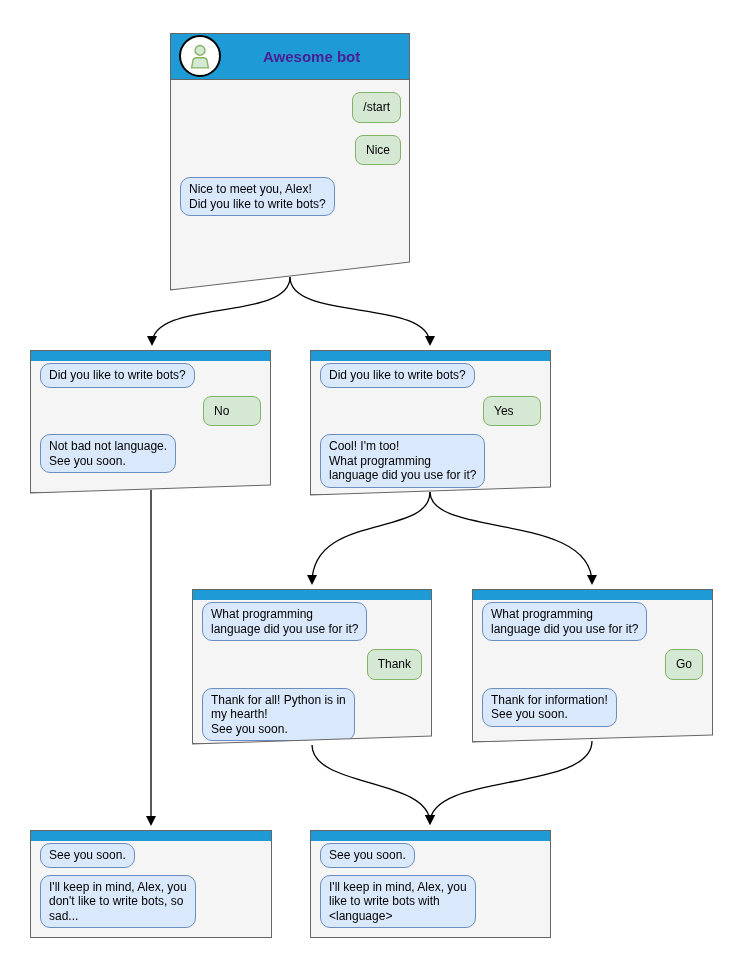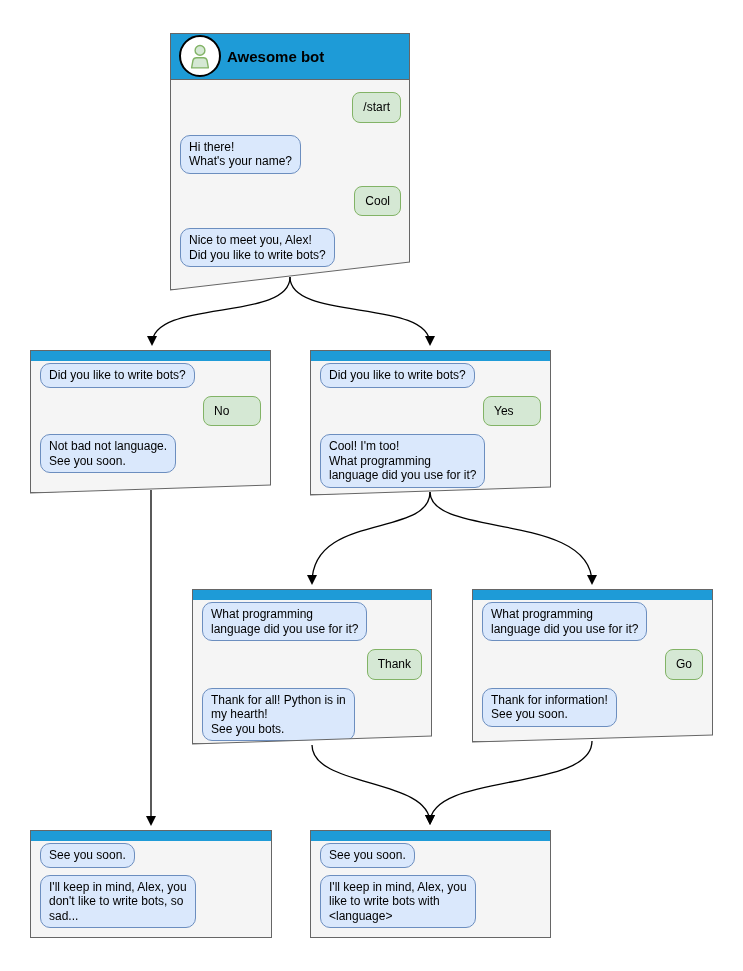--- a/index.html
+++ b/index.html
@@ -20,21 +20,21 @@
     position:relative; height:45px; background:var(--header_blue);
     border-bottom:1px solid var(--window_border);
     display:flex; align-items:center;
   }
   .avatar {
     position:absolute; left:8px; top:1px; width:38px; height:38px;
     background:#fff; border:2px solid #000; border-radius:50%;
     display:flex; align-items:center; justify-content:center;
   }
   .chat-title {
-    margin-left:56px; color:#000000; font-weight:bold; font-size:15px;
+    margin-left:92px; color:#4c1d95; font-weight:bold; font-size:15px;
   }
   .title-bar { height:10px; background:var(--header_blue); }
   .msgs { display:flex; flex-direction:column; }
   .msgs.root-body { padding:12px 8px 0 9px; gap:12px; }
   .msgs.tight { padding:2px 9px 0 9px; gap:8px; }
   .bubble {
     font-size:12px; line-height:14.5px; white-space:pre-line;
     width:fit-content; max-width:180px; box-sizing:border-box;
   }
   .bubble.bot {
@@ -61,23 +61,21 @@
       <div class="avatar">
         <svg class="person-icon" width="28" height="28" viewBox="0 0 40 40">
           <circle cx="20" cy="12" r="7" fill="#d5e8d4" stroke="#82b366" stroke-width="2"></circle>
           <path d="M8,37 L10,26 Q11,22.5 15,22.5 L25,22.5 Q29,22.5 30,26 L32,37 Z" fill="#d5e8d4" stroke="#82b366" stroke-width="2" stroke-linejoin="round"></path>
         </svg>
       </div>
       <div class="chat-title">Awesome bot</div>
     </div>
     <div class="msgs root-body">
       <div class="bubble user">/start</div>
-      <div class="bubble bot">Hi there!
-What's your name?</div>
-      <div class="bubble user">Cool</div>
+      <div class="bubble user">Nice</div>
       <div class="bubble bot">Nice to meet you, Alex!
 Did you like to write bots?</div>
     </div>
   </div>
 
   <div class="window clip8 minw" style="left:30px; top:350px; width:241px; height:143px;">
     <div class="title-bar"></div>
     <div class="msgs tight">
       <div class="bubble bot">Did you like to write bots?</div>
       <div class="bubble user">No</div>
@@ -98,21 +96,21 @@
   </div>
 
   <div class="window clip8" style="left:192px; top:589px; width:240px; height:155px;">
     <div class="title-bar"></div>
     <div class="msgs tight">
       <div class="bubble bot">What programming
 language did you use for it?</div>
       <div class="bubble user">Thank</div>
       <div class="bubble bot">Thank for all! Python is in
 my hearth!
-See you bots.</div>
+See you soon.</div>
     </div>
   </div>
 
   <div class="window clip7" style="left:472px; top:589px; width:241px; height:153px;">
     <div class="title-bar"></div>
     <div class="msgs tight">
       <div class="bubble bot">What programming
 language did you use for it?</div>
       <div class="bubble user">Go</div>
       <div class="bubble bot">Thank for information!

